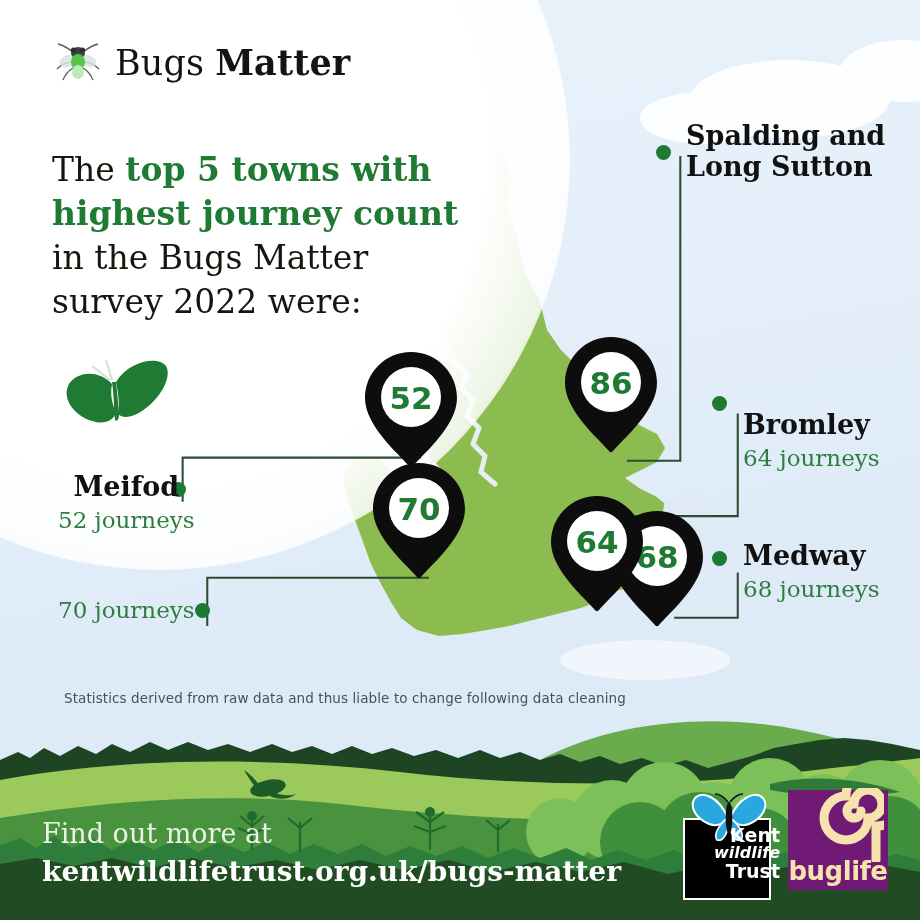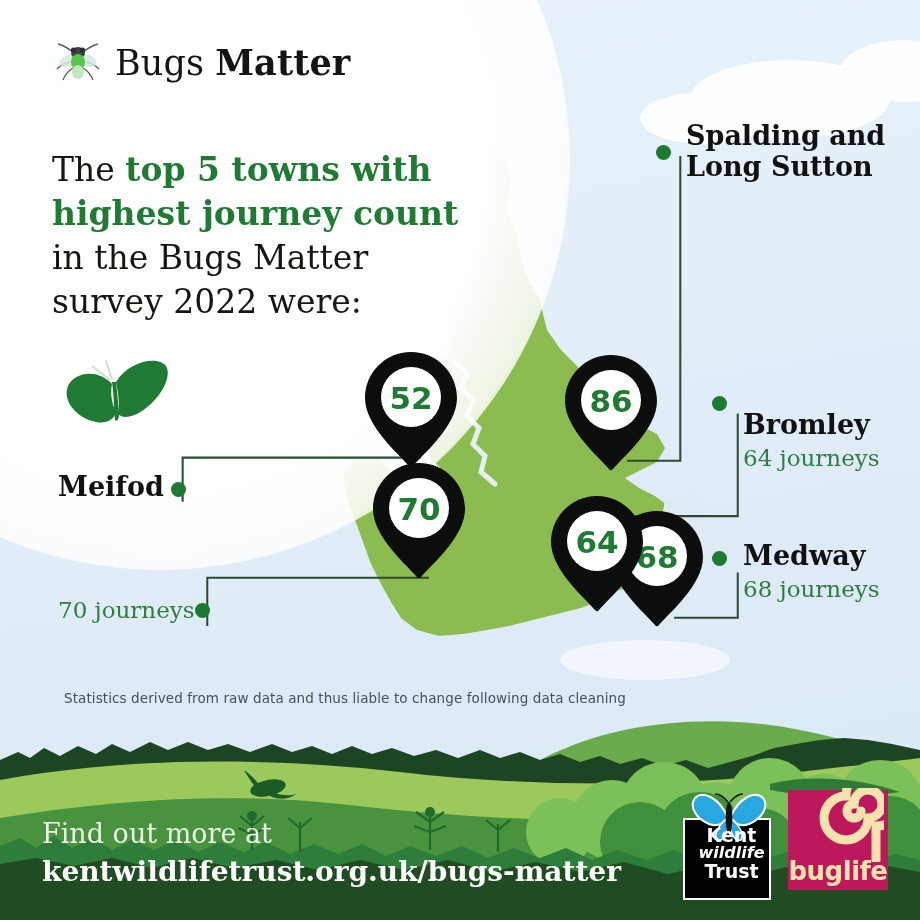--- a/index.html
+++ b/index.html
@@ -76,27 +76,27 @@
   .scene svg{display:block;width:100%;height:100%;}
 
   
   .footer{position:absolute;left:42px;top:818px;color:#eef6ea;}
   .footer .f1{font-size:27px;line-height:1.2;color:#eaf3e6;}
   .footer .f2{font-size:28px;font-weight:700;margin-top:5px;color:#ffffff;}
 
   
   .kwt{position:absolute;left:683px;top:790px;width:88px;height:110px;}
   .kwt .box{position:absolute;left:0;top:28px;width:88px;height:82px;background:#000;border:2px solid #fff;box-sizing:border-box;}
-  .kwt .ktext{position:absolute;left:0;top:36px;width:97px;text-align:center;color:#fff;font-family:"DejaVu Sans", sans-serif;line-height:1.02;}
+  .kwt .ktext{position:absolute;left:0;top:36px;width:97px;text-align:right;color:#fff;font-family:"DejaVu Sans", sans-serif;line-height:1.02;}
   .kwt .k1{font-size:19px;font-weight:700;}
   .kwt .k2{font-size:16px;font-weight:700;font-style:italic;}
   .kwt .k3{font-size:19px;font-weight:700;}
   .kwt .bfly{position:absolute;left:6px;top:0px;width:80px;height:52px;}
 
-  .buglife{position:absolute;left:788px;top:790px;width:100px;height:100px;background:#be185d;}
+  .buglife{position:absolute;left:788px;top:790px;width:100px;height:100px;background:#701a75;}
   .buglife svg{position:absolute;left:4px;top:-2px;width:92px;height:74px;}
   .buglife .btext{
     position:absolute;left:0;bottom:4px;width:100px;text-align:center;
     color:#f5e2ac;font-family:"DejaVu Sans", sans-serif;font-size:26px;font-weight:700;letter-spacing:-.5px;
   }
 </style>
 </head>
 <body>
 
 <div class="canvas">
@@ -168,20 +168,21 @@
   </svg>
 
   <div class="dot" style="left:171px;top:482px;"></div>
   <div class="dot" style="left:195px;top:603px;"></div>
   <div class="dot" style="left:656px;top:145px;"></div>
   <div class="dot" style="left:712px;top:396px;"></div>
   <div class="dot" style="left:712px;top:551px;"></div>
 
   <div class="label left" style="left:58px;top:472px;">
     <div class="town">Meifod</div>
+    <div class="jn">52 journeys</div>
   </div>
   <div class="label left" style="left:58px;top:593px;">
     <div class="jn">70 journeys</div>
   </div>
 
   <div class="label two-line" style="left:686px;top:121px;width:200px;">
     <div class="town">Spalding and Long Sutton</div>
   </div>
   <div class="label" style="left:743px;top:386px;margin-top:24px;">
     <div class="town">Bromley</div>
@@ -201,21 +202,21 @@
   </div>
 
   <div class="pin" style="left:373px;top:463px;">
     <svg width="92" height="116" viewBox="0 0 92 116" aria-hidden="true">
       <path fill="#0d0d0d" d="M46 0 C20.6 0 0 20.6 0 46 C0 74 34 102 44.2 114.3 C45.2 115.5 46.8 115.5 47.8 114.3 C58 102 92 74 92 46 C92 20.6 71.4 0 46 0 Z"></path>
       <circle cx="46" cy="45" r="30" fill="#ffffff"></circle>
     </svg>
     <div class="num">70</div>
   </div>
 
-  <div class="pin" style="left:565px;top:355px;">
+  <div class="pin" style="left:565px;top:337px;">
     <svg width="92" height="116" viewBox="0 0 92 116" aria-hidden="true">
       <path fill="#0d0d0d" d="M46 0 C20.6 0 0 20.6 0 46 C0 74 34 102 44.2 114.3 C45.2 115.5 46.8 115.5 47.8 114.3 C58 102 92 74 92 46 C92 20.6 71.4 0 46 0 Z"></path>
       <circle cx="46" cy="45" r="30" fill="#ffffff"></circle>
     </svg>
     <div class="num">86</div>
   </div>
 
   <div class="pin" style="left:611px;top:511px;">
     <svg width="92" height="116" viewBox="0 0 92 116" aria-hidden="true">
       <path fill="#0d0d0d" d="M46 0 C20.6 0 0 20.6 0 46 C0 74 34 102 44.2 114.3 C45.2 115.5 46.8 115.5 47.8 114.3 C58 102 92 74 92 46 C92 20.6 71.4 0 46 0 Z"></path>

